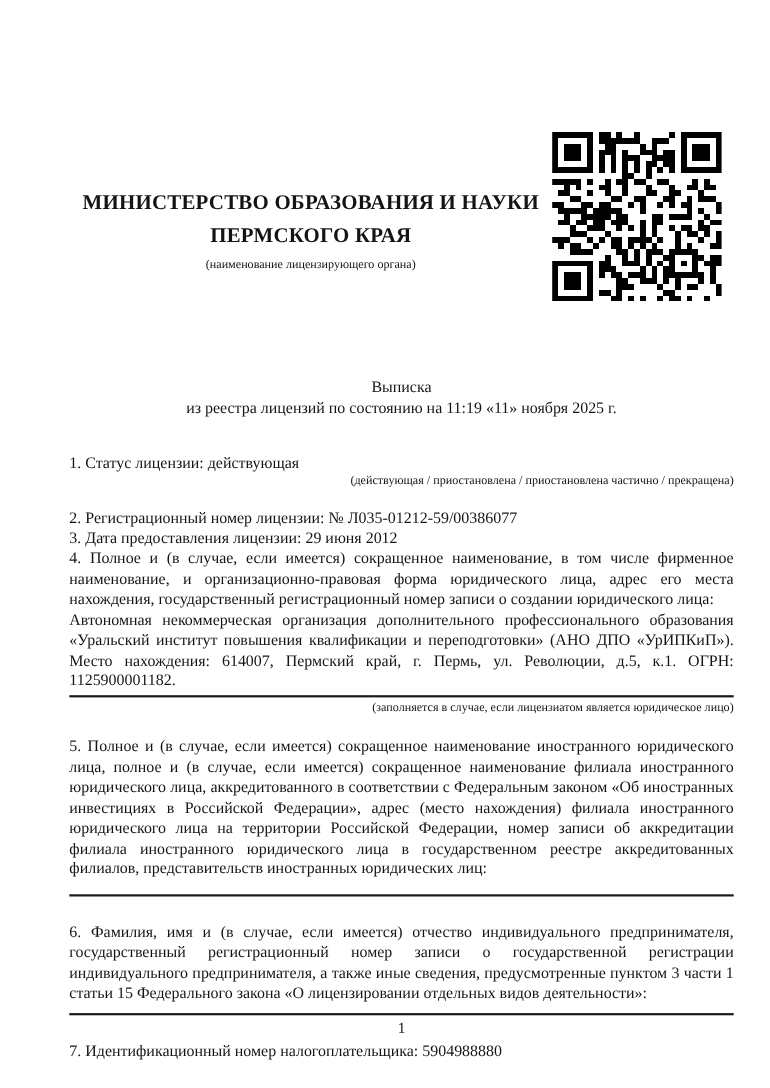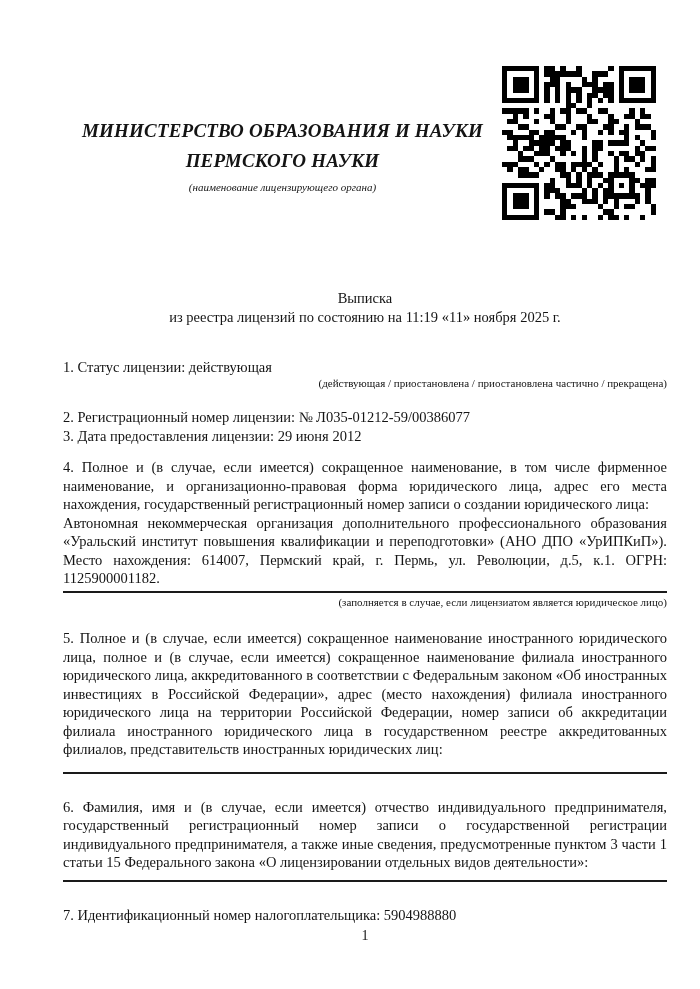--- a/index.html
+++ b/index.html
@@ -19,22 +19,21 @@
   }
   .content {
     position: relative;
     margin-left: 63px;
     width: 604px;
   }
   
   .header-row {
     display: flex;
     align-items: flex-start;
-    padding-top: 66px;
-    font-style: italic;
+    padding-top: 120px;
   }
   .header-left {
     flex: 1;
     text-align: center;
     padding-top: 50px;
   }
   .ministry-line {
     font-size: 19px;
     font-weight: bold;
     line-height: 30px;
@@ -72,21 +71,21 @@
   .single {
     text-align: left;
   }
   .sub-caption {
     font-size: 11px;
     line-height: 13.5px;
     text-align: right;
   }
   .gap18 { margin-top: 18px; }
   .gap16 { margin-top: 0; }
-  .gap13 { margin-top: 13px; }
+  .gap13 { }
   .gap8  { margin-top: 20px; }
   .gap24 { margin-top: 24px; }
   .fill-line {
     height: 2px;
     background: #1a1a1a;
     margin-top: 3px;
     margin-bottom: 3px;
   }
   .empty-field-tall { height: 10px; }
   .empty-field-short { height: 5px; }
@@ -101,21 +100,21 @@
 </style>
 </head>
 <body>
 
 <div class="page">
   <div class="content">
 
     <div class="header-row">
       <div class="header-left">
         <div class="ministry-line">МИНИСТЕРСТВО ОБРАЗОВАНИЯ И НАУКИ</div>
-        <div class="ministry-line">ПЕРМСКОГО НАУКИ</div>
+        <div class="ministry-line">ПЕРМСКОГО КРАЯ</div>
         <div class="org-caption">(наименование лицензирующего органа)</div>
       </div>
       <div class="qr-wrap">
         <svg id="qr-svg" viewBox="0 0 29 29" width="154" height="154" shape-rendering="crispEdges" fill="#000000">
             <rect x="0" y="0" width="1" height="1"></rect>
             <rect x="1" y="0" width="1" height="1"></rect>
             <rect x="2" y="0" width="1" height="1"></rect>
             <rect x="3" y="0" width="1" height="1"></rect>
             <rect x="4" y="0" width="1" height="1"></rect>
             <rect x="5" y="0" width="1" height="1"></rect>

